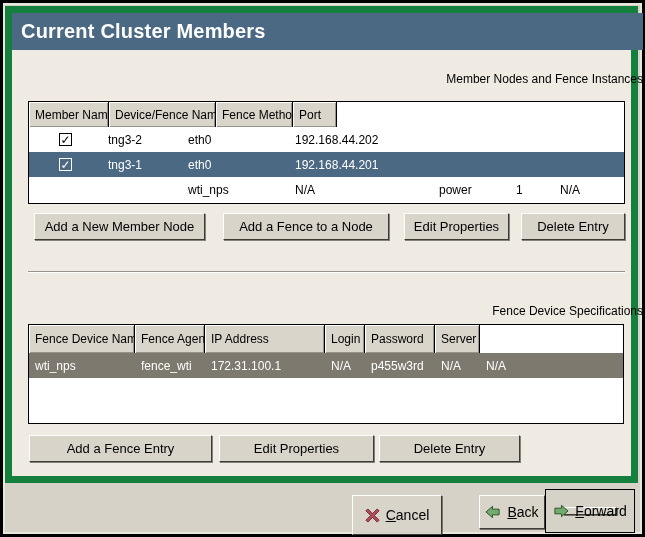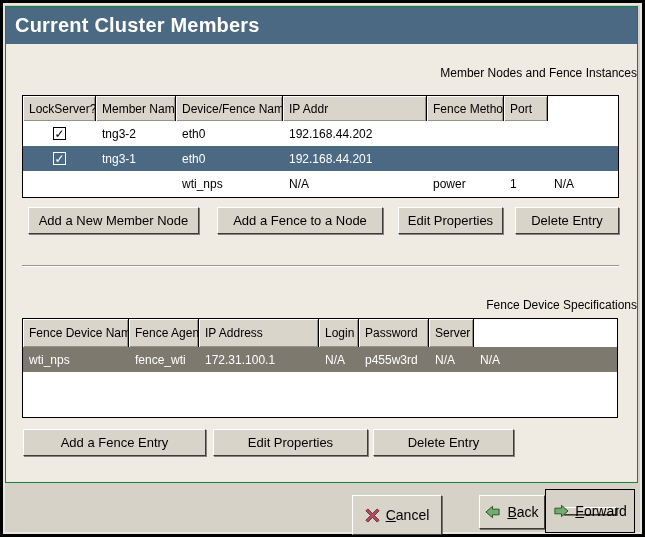--- a/index.html
+++ b/index.html
@@ -8,21 +8,21 @@
 
   .window {
     position:relative; width:645px; height:537px;
     background:#d6d2c8;
     box-shadow: inset 0 0 0 3px #000, inset 0 0 0 5px #e9e6de;
     overflow:hidden;
   }
 
   .panel {
     position:absolute; left:5px; top:6px; width:633px; height:477px;
-    border:1px solid #15803d; background:#efebe2;
+    border:7px solid #15803d; background:#efebe2;
   }
 
   .titlebar {
     position:absolute; left:0; top:0; width:631px; height:37px;
     background:#4b6983; color:#fff;
     font-size:20px; font-weight:bold; line-height:37px; padding-left:9px;
     letter-spacing:0.2px;
   }
 
   .section-label {
@@ -115,24 +115,22 @@
 <div class="window">
 
   <div class="panel">
 
     <div class="titlebar">Current Cluster Members</div>
 
     <div class="section-label lbl1">Member Nodes and Fence Instances</div>
 
     <div class="gtable t1">
       <div class="thead">
-        <div class="th c0">LockServer?</div>
         <div class="th c1">Member Name</div>
         <div class="th c2">Device/Fence Name</div>
-        <div class="th c3">IP Addr</div>
         <div class="th c4">Fence Method</div>
         <div class="th c5">Port</div>
         <div class="th c6">Switch</div>
       </div>
 
       <div class="trow">
         <div class="td c0 center">
           <span class="checkbox">
               <span>✓</span>
             </span>

